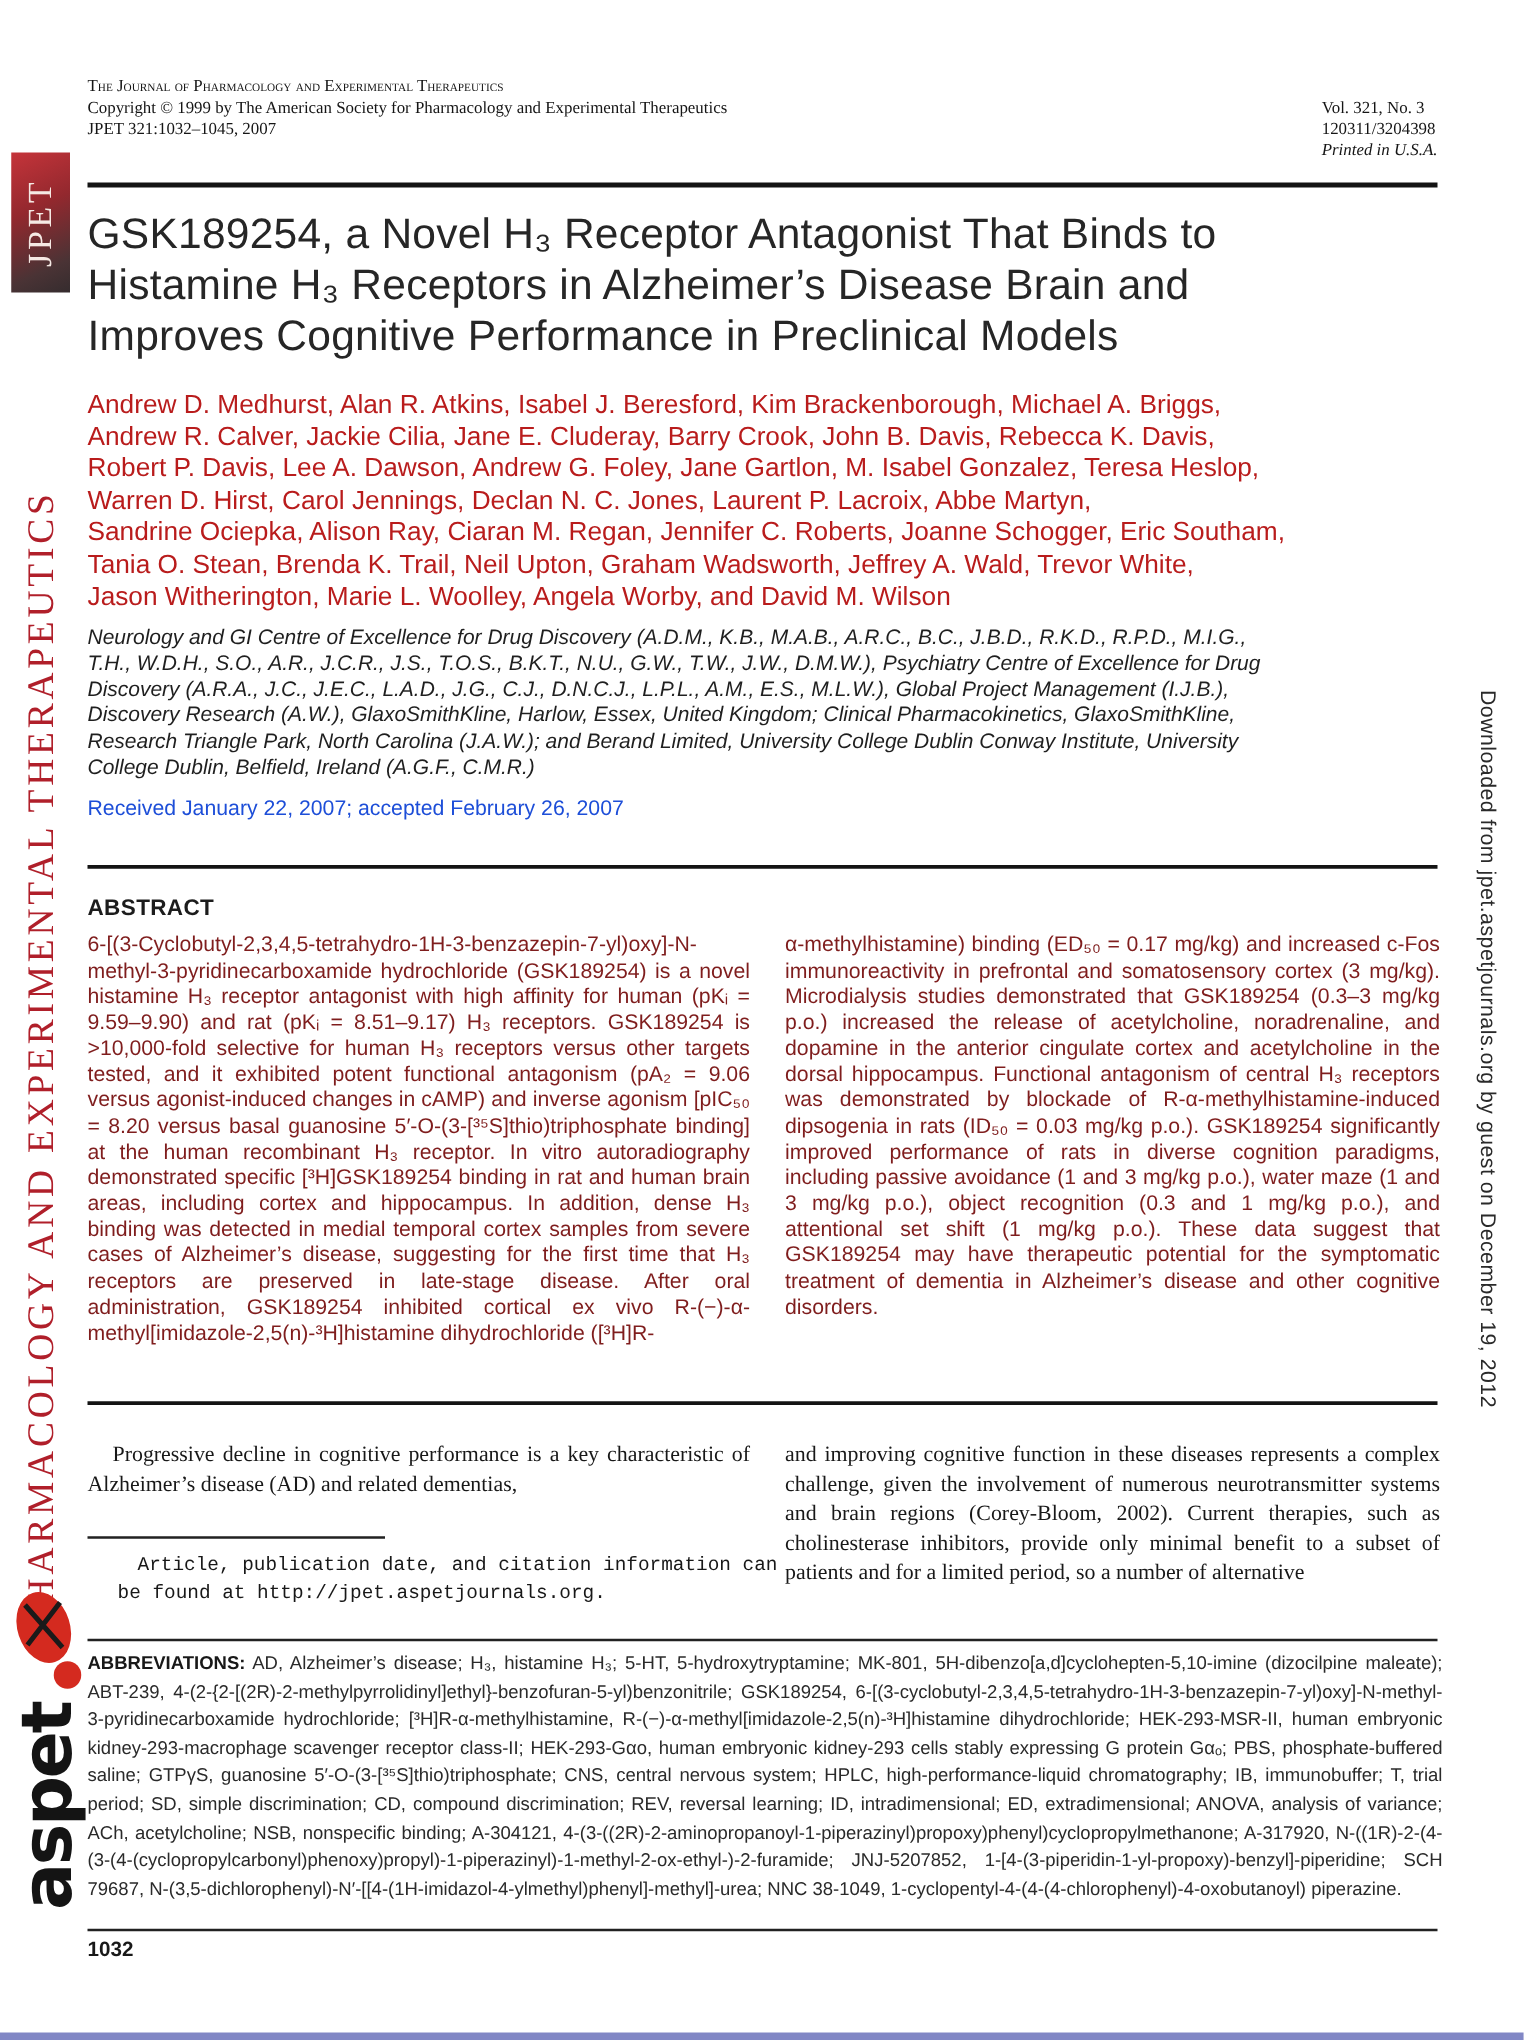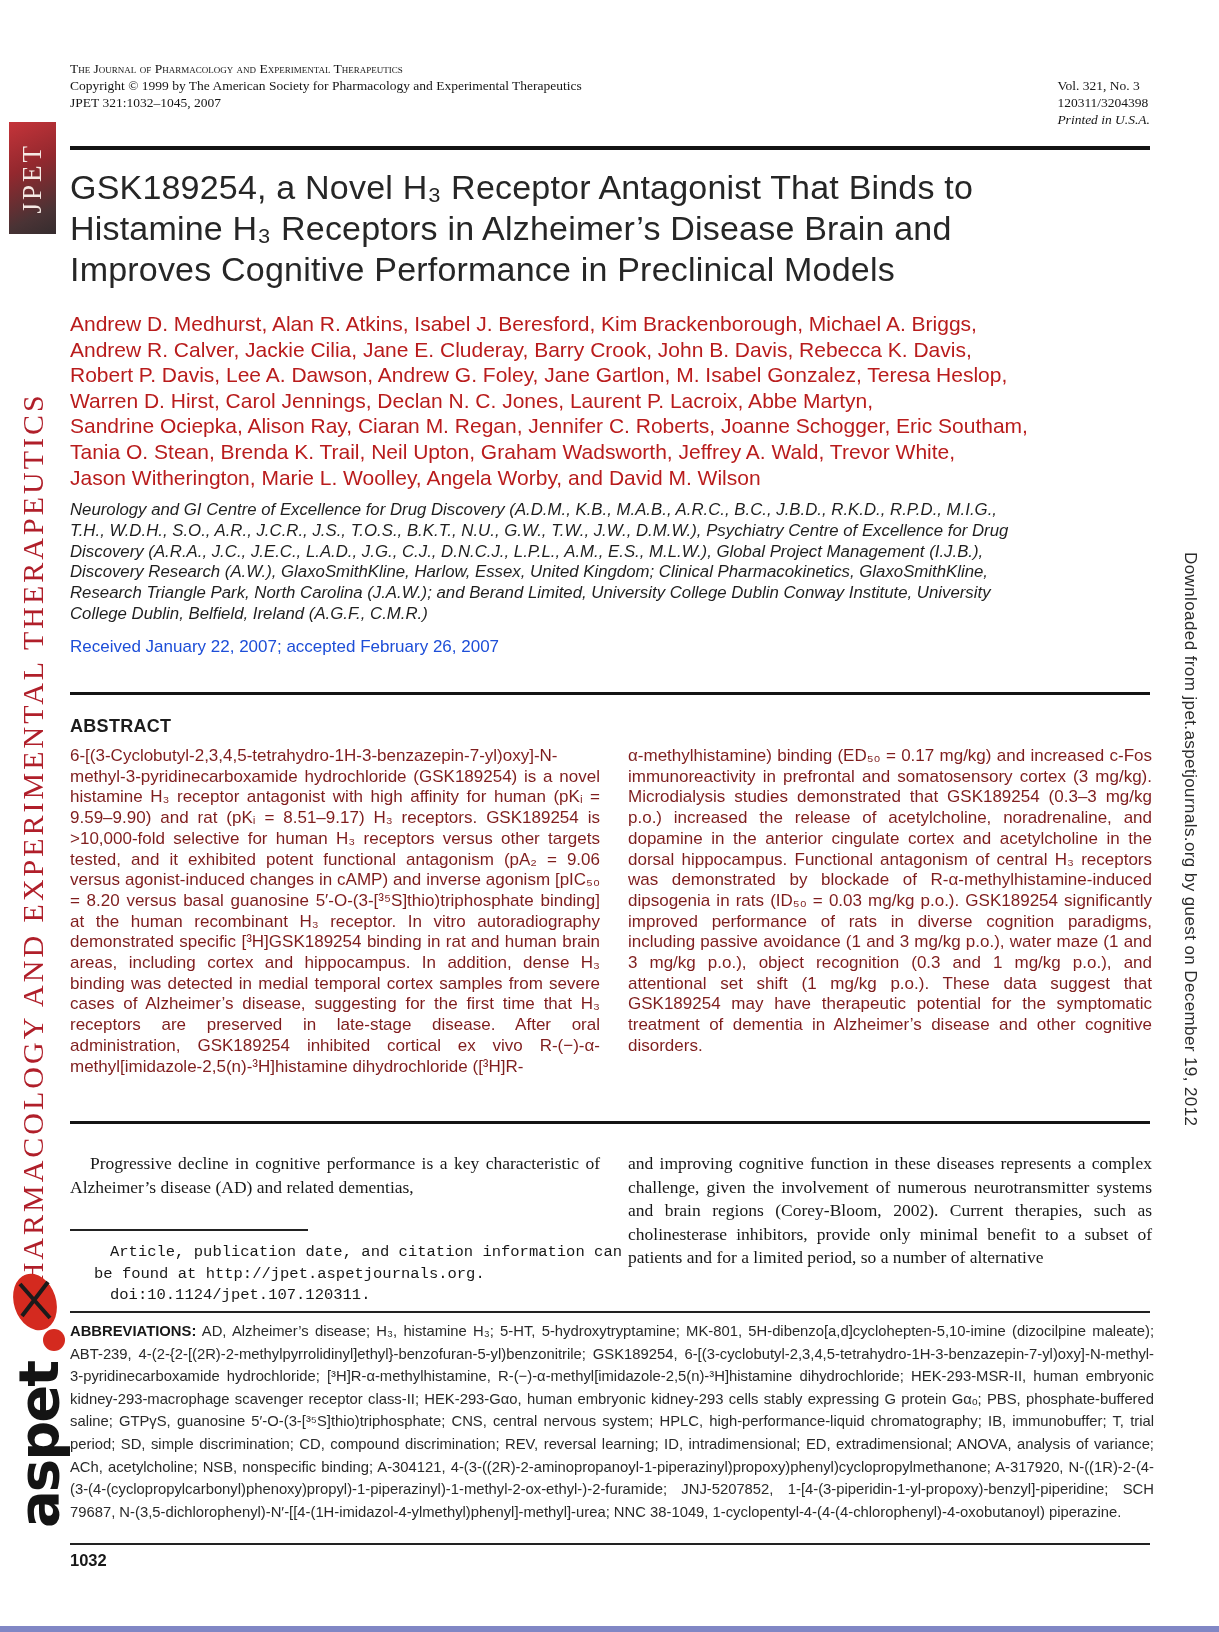--- a/index.html
+++ b/index.html
@@ -135,21 +135,20 @@
 
 <div id="body-left" class="abs bodycol">
   <p>Progressive decline in cognitive performance is a key characteristic of Alzheimer’s disease (AD) and related dementias,</p>
 </div>
 <div id="body-right" class="abs bodycol">
   <p>and improving cognitive function in these diseases represents a complex challenge, given the involvement of numerous neurotransmitter systems and brain regions (Corey-Bloom, 2002). Current therapies, such as cholinesterase inhibitors, provide only minimal benefit to a subset of patients and for a limited period, so a number of alternative</p>
 </div>
 <div id="fn-sep" class="abs"></div>
 <div id="footnote" class="abs">
   <p><span>Article, publication date, and citation information can be found at</span> <span>http://jpet.aspetjournals.org.</span></p>
-  <p>doi:10.1124/jpet.107.120311.</p>
 </div>
 
 <div id="rule-abbr" class="abs"></div>
 <div id="abbrev" class="abs">
   <b>ABBREVIATIONS:</b><span> AD, Alzheimer’s disease; H₃, histamine H₃; 5-HT, 5-hydroxytryptamine; MK-801, 5H-dibenzo[a,d]cyclohepten-5,10-imine (dizocilpine maleate); ABT-239, 4-(2-{2-[(2R)-2-methylpyrrolidinyl]ethyl}-benzofuran-5-yl)benzonitrile; GSK189254, 6-[(3-cyclobutyl-2,3,4,5-tetrahydro-1H-3-benzazepin-7-yl)oxy]-N-methyl-3-pyridinecarboxamide hydrochloride; [³H]R-α-methylhistamine, R-(−)-α-methyl[imidazole-2,5(n)-³H]histamine dihydrochloride; HEK-293-MSR-II, human embryonic kidney-293-macrophage scavenger receptor class-II; HEK-293-Gαo, human embryonic kidney-293 cells stably expressing G protein Gαₒ; PBS, phosphate-buffered saline; GTPγS, guanosine 5′-O-(3-[³⁵S]thio)triphosphate; CNS, central nervous system; HPLC, high-performance-liquid chromatography; IB, immunobuffer; T, trial period; SD, simple discrimination; CD, compound discrimination; REV, reversal learning; ID, intradimensional; ED, extradimensional; ANOVA, analysis of variance; ACh, acetylcholine; NSB, nonspecific binding; A-304121, 4-(3-((2R)-2-aminopropanoyl-1-piperazinyl)propoxy)phenyl)cyclopropylmethanone; A-317920, N-((1R)-2-(4-(3-(4-(cyclopropylcarbonyl)phenoxy)propyl)-1-piperazinyl)-1-methyl-2-ox-ethyl-)-2-furamide; JNJ-5207852, 1-[4-(3-piperidin-1-yl-propoxy)-benzyl]-piperidine; SCH 79687, N-(3,5-dichlorophenyl)-N′-[[4-(1H-imidazol-4-ylmethyl)phenyl]-methyl]-urea; NNC 38-1049, 1-cyclopentyl-4-(4-(4-chlorophenyl)-4-oxobutanoyl) piperazine.</span>
 </div>
 <div id="rule-bottom" class="abs"></div>
 <div id="pagenum" class="abs">1032</div>
 
 <div id="bottom-bar" class="abs"></div>

